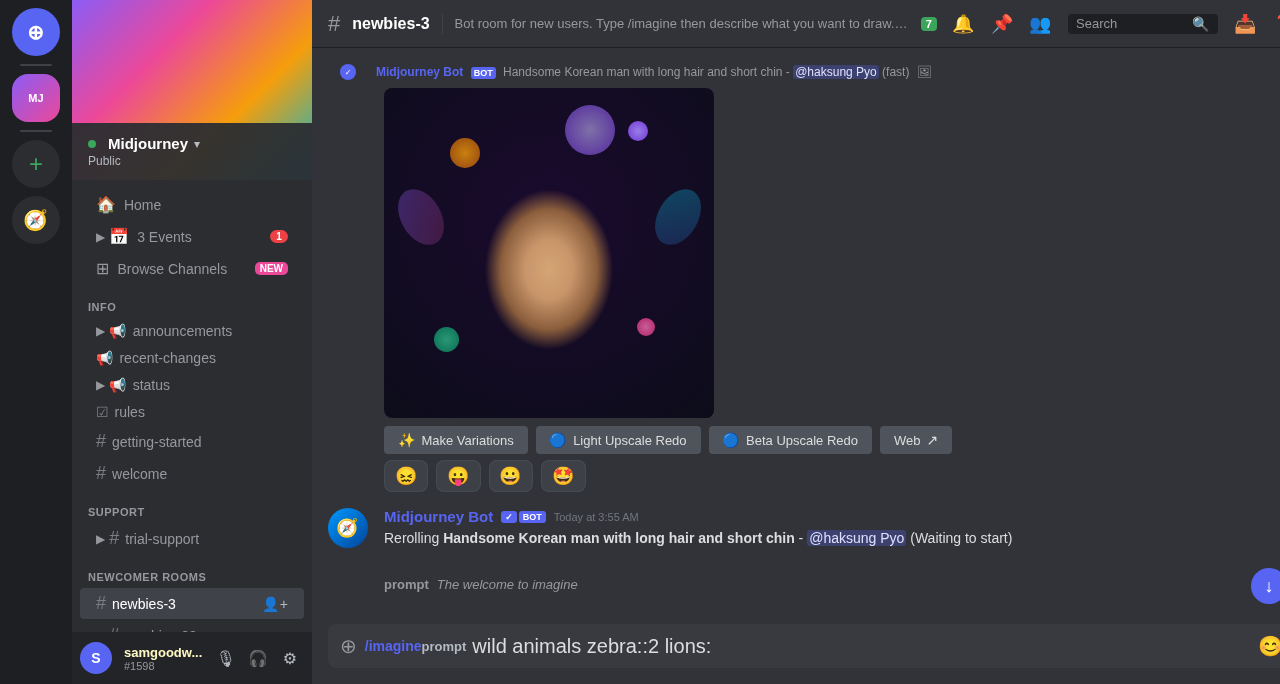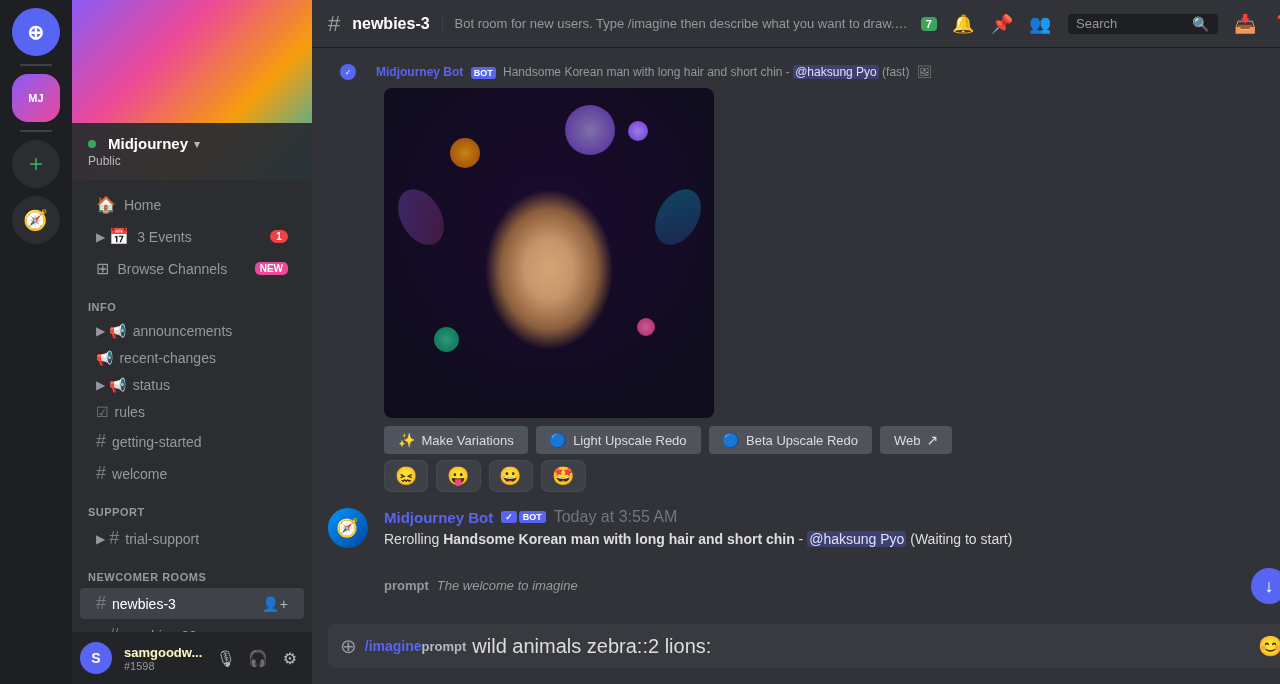--- a/index.html
+++ b/index.html
@@ -297,21 +297,21 @@
       font-weight: 700;
     }
     .verified-badge {
       background: #5865f2;
       color: white;
       font-size: 9px;
       padding: 1px 4px;
       border-radius: 3px;
       font-weight: 700;
     }
-    .message-timestamp { color: #72767d; font-size: 16px; }
+    .message-timestamp { color: #72767d; font-size: 11px; }
     .message-text { color: #dcddde; line-height: 1.4; }
     .message-text strong { font-weight: 700; }
     .mention { color: #dee0fc; background: rgba(88, 101, 242, 0.3); border-radius: 3px; padding: 0 2px; }
     .image-placeholder {
       width: 330px;
       height: 330px;
       border-radius: 8px;
       background: linear-gradient(135deg, #1a1a2e 0%, #16213e 20%, #6b21a8 40%, #4c1d95 60%, #1e3a5f 80%, #0f172a 100%);
       position: relative;
       overflow: hidden;

